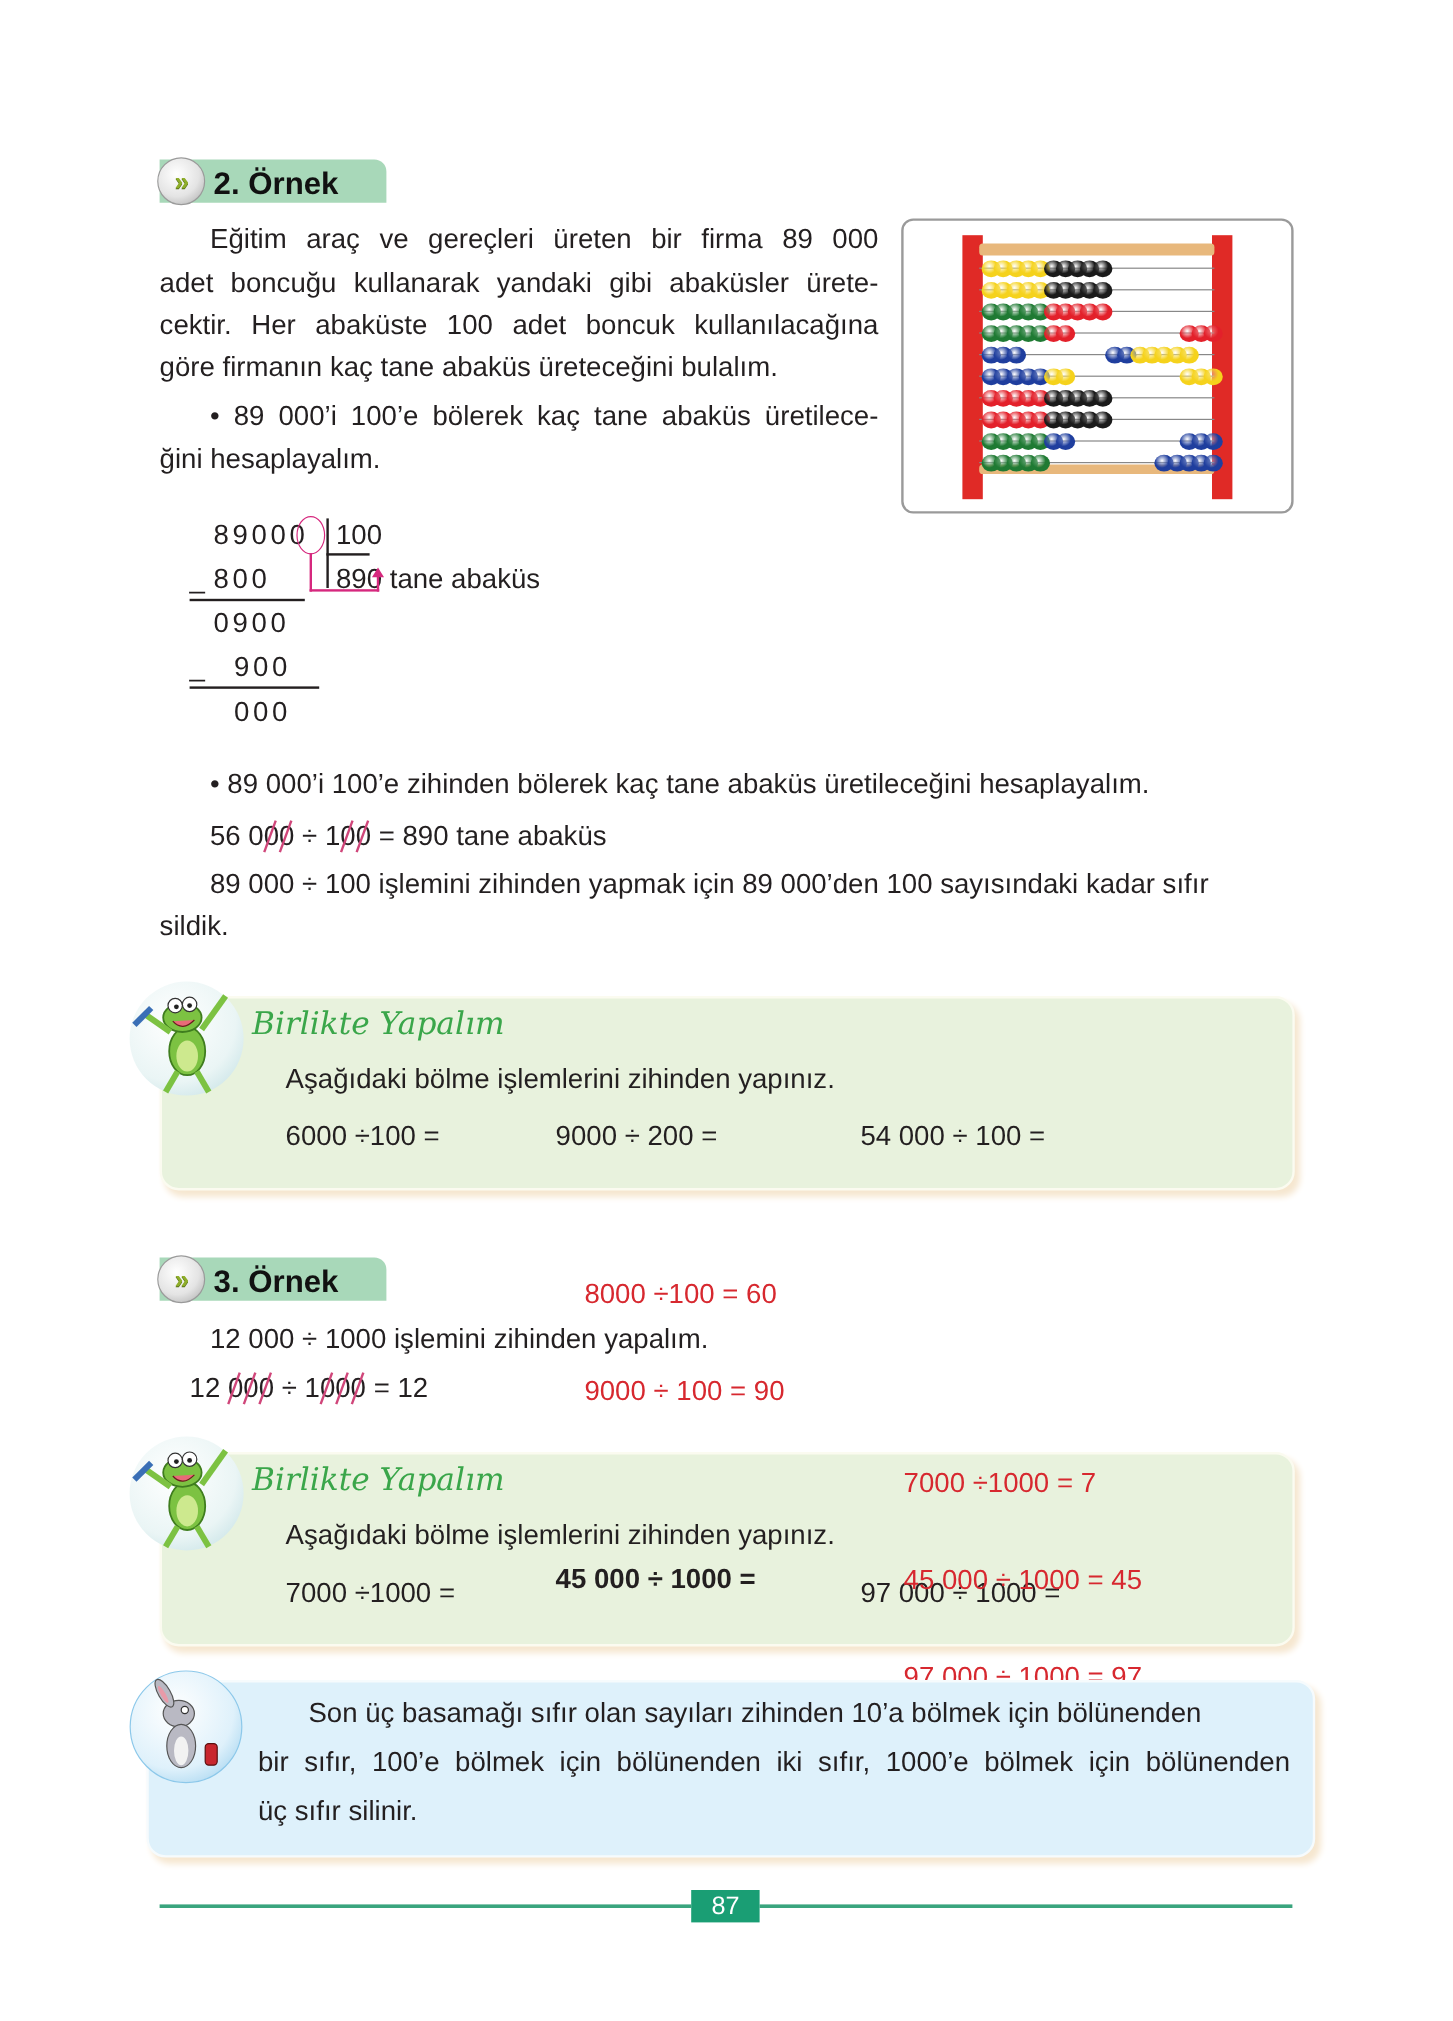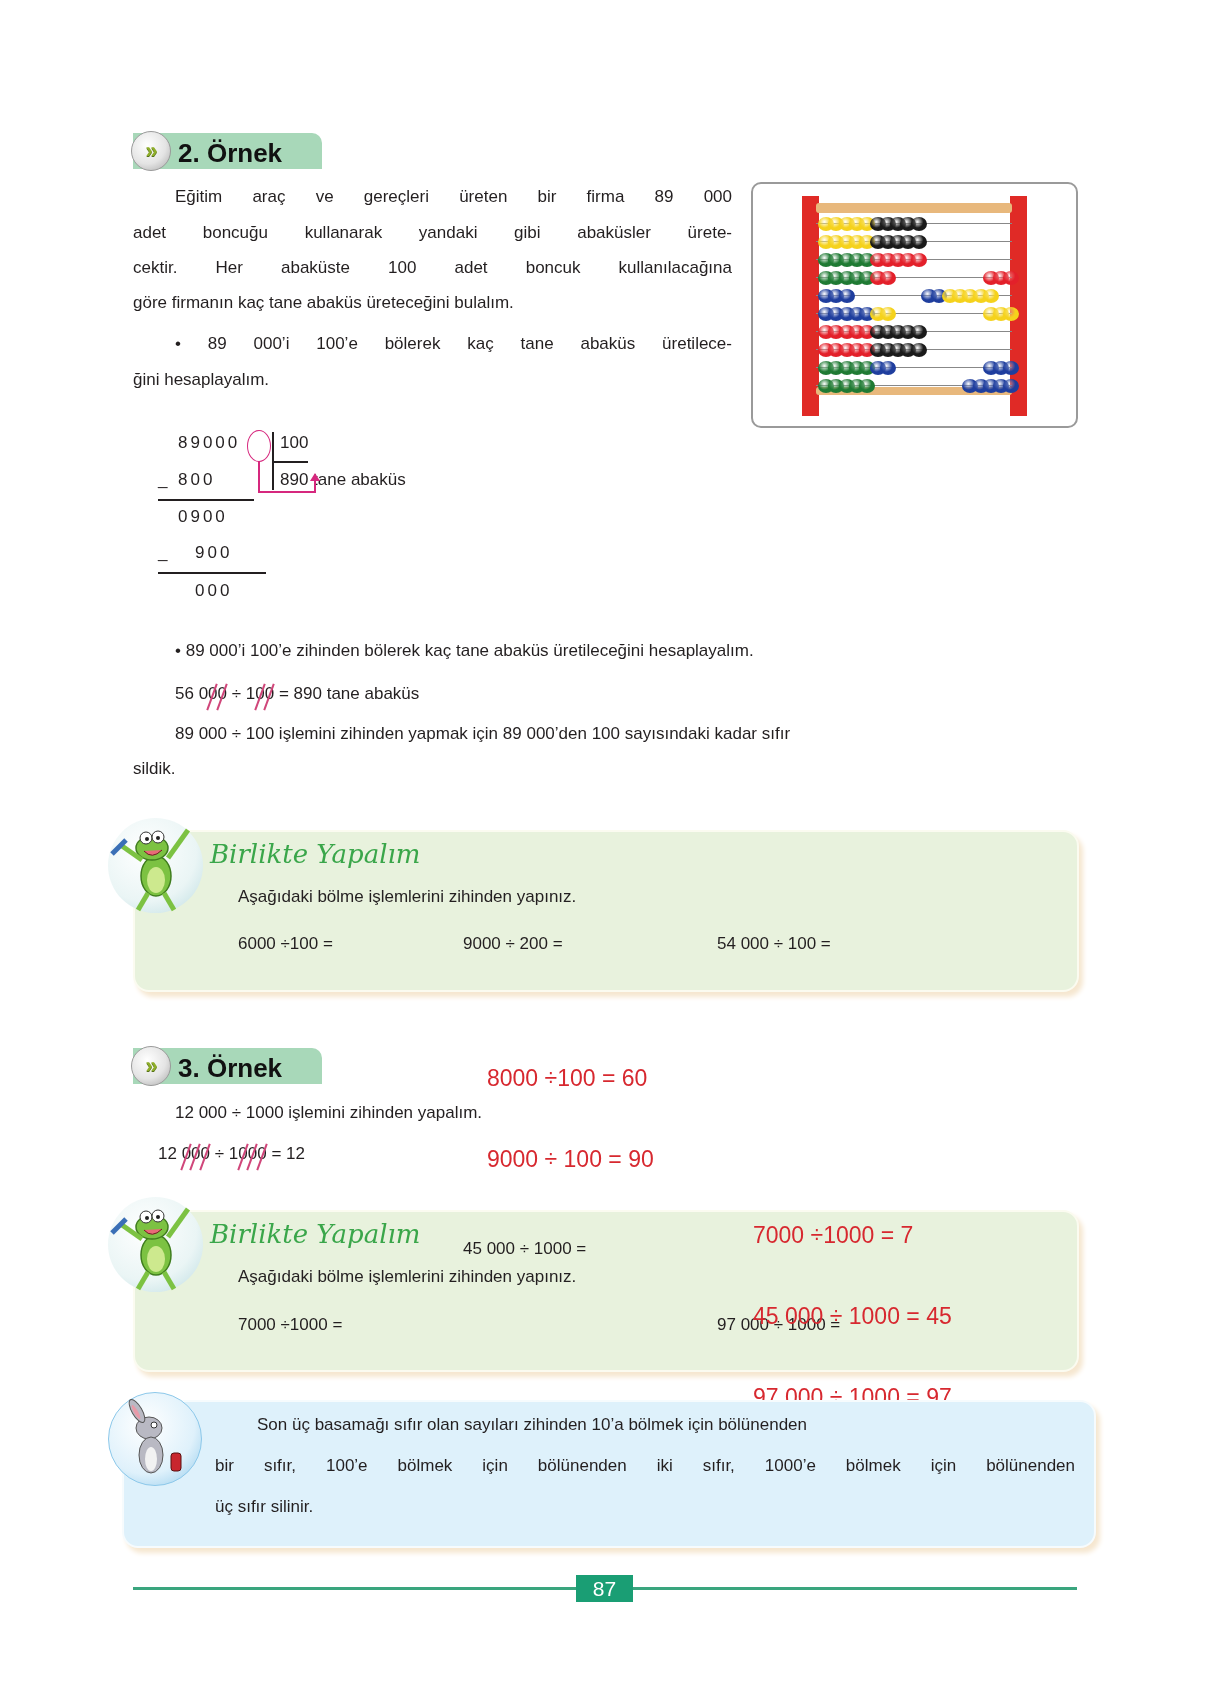--- a/index.html
+++ b/index.html
@@ -1,19 +1,19 @@
 <!DOCTYPE html>
 <html><head>
 <meta charset="utf-8">
 <style>
   html, body { margin:0; padding:0; background:#ffffff; }
   body { width:1211px; height:1684px; position:relative; overflow:hidden;
          font-family:"Liberation Sans", sans-serif; color:#231f20; }
   .abs { position:absolute; }
-  .txt { font-size:17px; line-height:1; white-space:nowrap; }
+  .txt { font-size:23px; line-height:1; white-space:nowrap; }
   .pill { position:absolute; left:133px; width:189px; height:36px; background:#a8d8b9;
           border-radius:0 10px 0 0; }
   .pill-icon { position:absolute; left:-2px; top:-2px; width:38px; height:38px; border-radius:50%;
                background:radial-gradient(circle at 40% 35%, #ffffff 0%, #e4e4e4 55%, #a8a8a8 100%);
                border:1px solid #9a9a9a; display:flex; align-items:center; justify-content:center; }
   .pill-icon span { color:#8fae2a; font-weight:bold; font-size:22px; letter-spacing:-6px; margin-left:-5px; text-shadow:0 1px 0 #55701a; }
   .pill-label { position:absolute; left:45px; top:5px; font-size:26px; font-weight:bold; color:#111; }
   .justify { text-align:justify; text-align-last:justify; }
   .divline { position:absolute; background:#231f20; }
   .box-green { position:absolute; left:133px; width:942px; background:#e8f2dd; border-radius:16px;
@@ -246,21 +246,21 @@
     <path d="M60 40 L80 12" stroke="#7cc242" stroke-width="5"></path>
     <path d="M34 42 L14 28" stroke="#7cc242" stroke-width="5"></path>
     <path d="M40 75 L30 92" stroke="#7cc242" stroke-width="5"></path>
     <path d="M56 75 L66 92" stroke="#7cc242" stroke-width="5"></path>
     <path d="M4 36 L18 22" stroke="#3a6fb6" stroke-width="5"></path>
   </svg>
 </div>
 <div class="abs birlikte" style="left:210px; top:1219px;">Birlikte Yapalım</div>
 <div class="abs txt" style="left:238px; top:1268px;">Aşağıdaki bölme işlemlerini zihinden yapınız.</div>
 <div class="abs txt" style="left:238px; top:1316px;">7000 ÷1000 =</div>
-<div class="abs txt" style="left:463px; top:1240px;">45 000 ÷ 1000 =</div>
+<div class="abs txt" style="left:463px; top:1304px;font-weight:bold;">45 000 ÷ 1000 =</div>
 <div class="abs txt" style="left:717px; top:1316px;">97 000 ÷ 1000 =</div>
 
 <div class="abs red" style="left:753px; top:1168px;">
   <div>7000 ÷1000 = 7</div>
   <div>45 000 ÷ 1000 = 45</div>
   <div>97 000 ÷ 1000 = 97</div>
 </div>
 
 <div class="box-blue" style="top:1400px; height:144px;"></div>
 <div class="mascot" style="left:108px; top:1392px; width:92px; height:92px; background:radial-gradient(circle at 40% 35%, #ffffff 0%, #dff1fb 60%, #8cc8ea 100%); border:1px solid #8cc8ea;">

